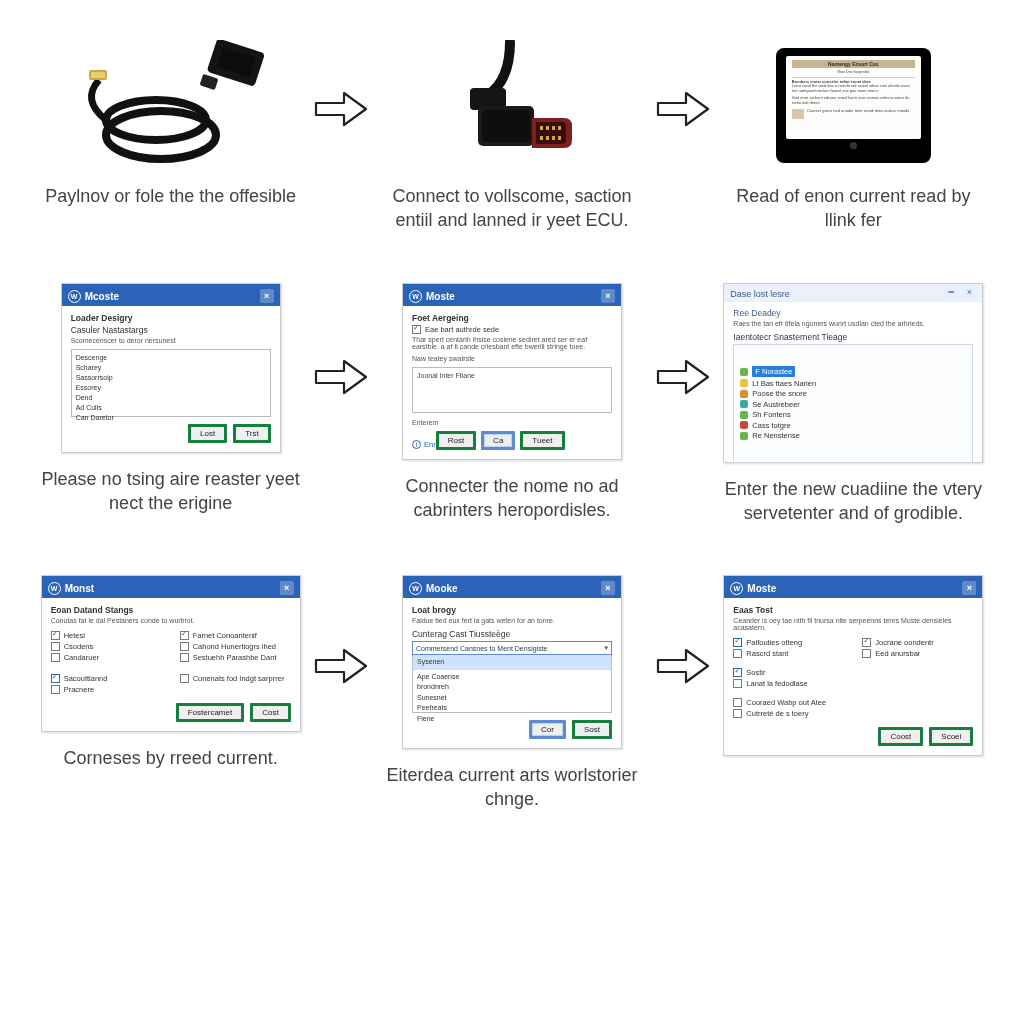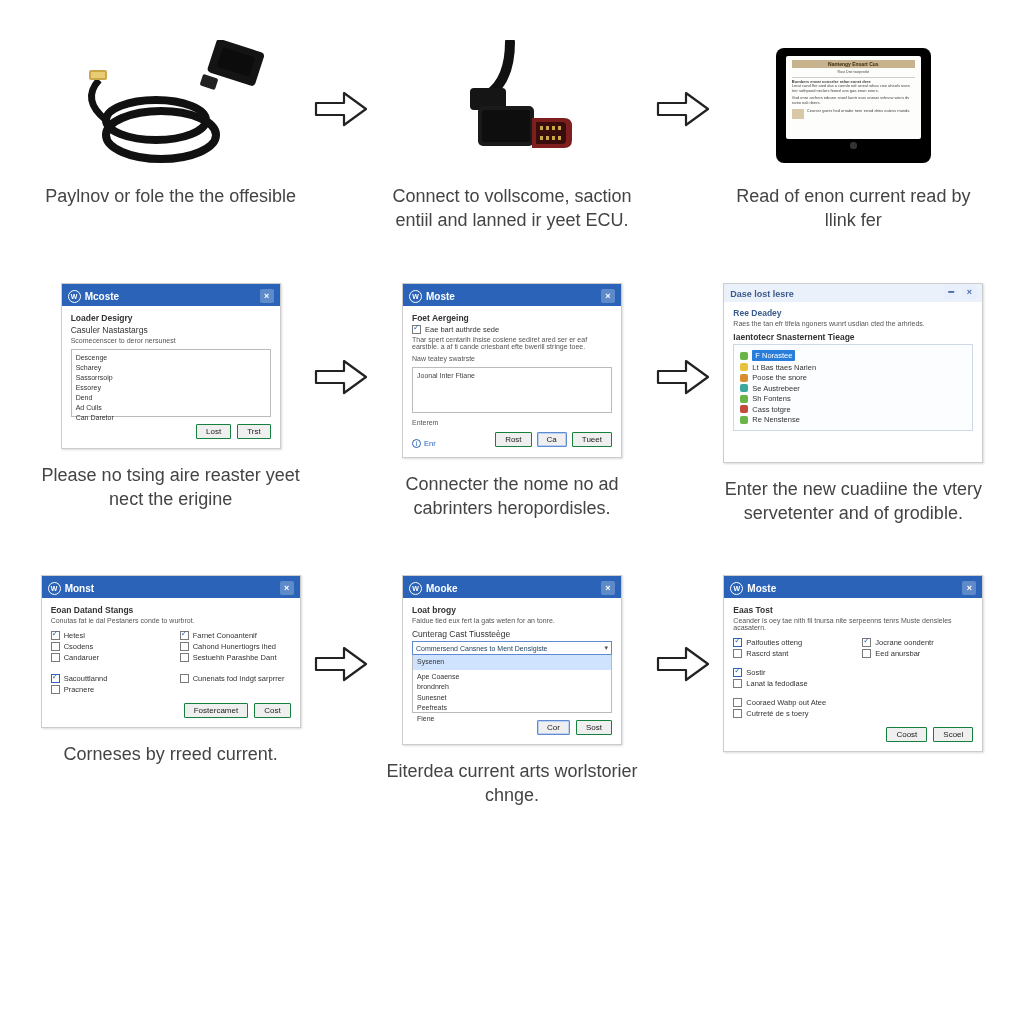--- a/index.html
+++ b/index.html
@@ -65,37 +65,37 @@
     background: #2a63b8;
     color: #fff;
     display: flex;
     align-items: flex-end;
     justify-content: space-between;
     padding: 3px 6px;
     font-size: 10px;
     font-weight: 600;
     height: 22px;
   }
-  .dlg-titlebar.lite { background:#eaf1fa; color:#3d5a8a; font-weight:700; height:18px; font-size:9px;}
+  .dlg-titlebar.lite { background:#eaf1fa; color:#3d5a8a; font-weight:400; height:18px; font-size:9px;}
   .dlg-title-left { display:flex; align-items:center; gap:4px; }
   .vw-logo {
     width: 13px; height: 13px; border-radius: 50%; border: 1.5px solid #fff;
     display:inline-flex; align-items:center; justify-content:center; font-size:7px; color:#fff; font-weight:bold;
   }
   .dlg-close { width:14px; height:14px; background:rgba(255,255,255,.25); color:#fff; display:flex;align-items:center;justify-content:center; font-size:9px; border-radius:2px;}
   .dlg-close.lite { background:#e7eefc; color:#4a6; color:#4a6ca8;}
   .dlg-body { padding: 7px 9px 9px 9px; }
   .sect-head { font-weight:600; font-size:8.5px; margin-bottom:2px;}
   .sect-sub { font-size:7px; color:#555; margin-bottom:5px;}
   .listbox { border:1px solid #bbb; background:#fff; padding:3px 4px; font-size:7px; line-height:1.45;}
   .listbox.h60 { height:68px;}
   .textbox { border:1px solid #bbb; background:#fff; width:100%; height:46px; padding:3px 4px; font-size:7px; line-height:1.4; color:#444;}
   .row-r { display:flex; justify-content:flex-end; gap:6px; margin-top:7px;}
   .btn {
-    border:1px solid #15803d; background:#efefef; font-size:8px; padding:2px 9px;
+    border:3px solid #15803d; background:#efefef; font-size:8px; padding:2px 9px;
     border-radius:1px; color:#222;
   }
   .btn.primary { border-color:#5f8ad0; box-shadow: inset 0 0 0 1px #bcd2f2;}
   .cbx-row { display:flex; align-items:center; gap:4px; font-size:7.5px; margin:2px 0;}
   .cbx { width:9px;height:9px; border:1px solid #7a7a7a; background:#fff; display:inline-block;}
   .cbx.checked { background:#fff; position:relative;}
   .cbx.checked::after{content:"✓"; position:absolute; font-size:8px; color:#2a63b8; top:-3px; left:0;}
   .cbx.blue { border-color:#2a63b8; }
   .two-col { display:flex; gap:18px; }
   .two-col > div { flex:1; }
@@ -104,21 +104,21 @@
   .dropdown-list { border:1px solid #bbb; border-top:none; background:#fff; font-size:7px; line-height:1.5; padding:2px 4px; height:58px;}
   .dropdown-list .sel { background:#cfe3ff; margin:-2px -4px 2px -4px; padding:2px 4px;}
   
   
   .tree-row { display:flex; align-items:center; gap:4px; font-size:7.5px; margin:1.5px 0;}
   .dot { width:8px;height:8px;border-radius:2px; display:inline-block;}
   .green{background:#6ab54a;} .yellow{background:#e8c23a;} .orange{background:#d88d2f;} .teal{background:#3aa9a0;} .red{background:#c34a3a;}
   .tree-sel { background:#2a7edb; color:#fff; padding:1px 3px; border-radius:1px;}
   .lite-body { padding: 6px 9px 12px 9px; height:160px;}
   .lite-sub { font-size:7px; color:#555; margin-bottom:5px;}
-  .lite-h { font-weight:700; font-size:8.5px; margin-bottom:2px; color:#385b8c;}
+  .lite-h { font-weight:400; font-size:8.5px; margin-bottom:2px; color:#385b8c;}
   
   .mini-link{ color:#2a63b8; font-size:7.5px; margin-top:8px; display:flex; gap:3px; align-items:center;}
   .mini-link .q{ width:9px;height:9px;border-radius:50%;border:1px solid #2a63b8;color:#2a63b8;display:inline-flex;align-items:center;justify-content:center;font-size:7px;}
 </style>
 </head>
 <body>
 
 <div class="grid">
 
   <div class="cell">
@@ -243,21 +243,21 @@
       <div class="dlg-body">
         <div class="sect-head">Foet Aergeing</div>
         <div class="cbx-row">
             <span class="cbx checked"></span>
             <span>Eae bart authrde sede</span>
           </div>
         <div class="sect-sub">Thar spert centarih ihsise coslene sediret ared ser er eaf earstble. a af ti cande criesbant efte bwerill stringe toee.</div>
         <div class="sect-sub" style="margin-top:4px;">Naw teatey swatrste</div>
         <div class="textbox">Joonal Inter Ftiane</div>
         <div class="sect-sub" style="margin-top:6px;">Enterem</div>
-        <div style="display:flex;justify-content:space-between;align-items:center;">
+        <div style="display:flex;justify-content:flex-start;align-items:center;">
           <span class="mini-link">
               <span class="q">i</span>
               <span>Enr</span>
             </span>
           <div style="display:flex;gap:5px;">
             <span class="btn">Rost</span>
             <span class="btn primary">Ca</span>
             <span class="btn">Tueet</span>
           </div>
         </div>
@@ -278,21 +278,21 @@
         <span>Dase lost lesre</span>
         <span style="display:flex;gap:4px;">
           <span class="dlg-close lite">━</span>
           <span class="dlg-close lite">×</span>
         </span>
       </div>
       <div class="lite-body">
         <div class="lite-h">Ree Deadey</div>
         <div class="lite-sub">Raes the tan efr tifela ngoners wunrt usdian cted the arhrieds.</div>
         <div class="lite-h" style="color:#333;">Iaentotecr Snasternent Tieage</div>
-        <div style="border:1px solid #cfd8e6; padding:4px 6px; background:#fcfdff;">
+        <div style="border:1px solid #cfd8e6; padding:20px 6px; background:#fcfdff;">
           <div class="tree-row">
               <span class="dot green"></span>
               <span class="tree-sel">F Norastee</span>
             </div>
           <div class="tree-row">
               <span class="dot yellow"></span>
               <span>Lt Bas ttaes Narien</span>
             </div>
           <div class="tree-row">
               <span class="dot orange"></span>

